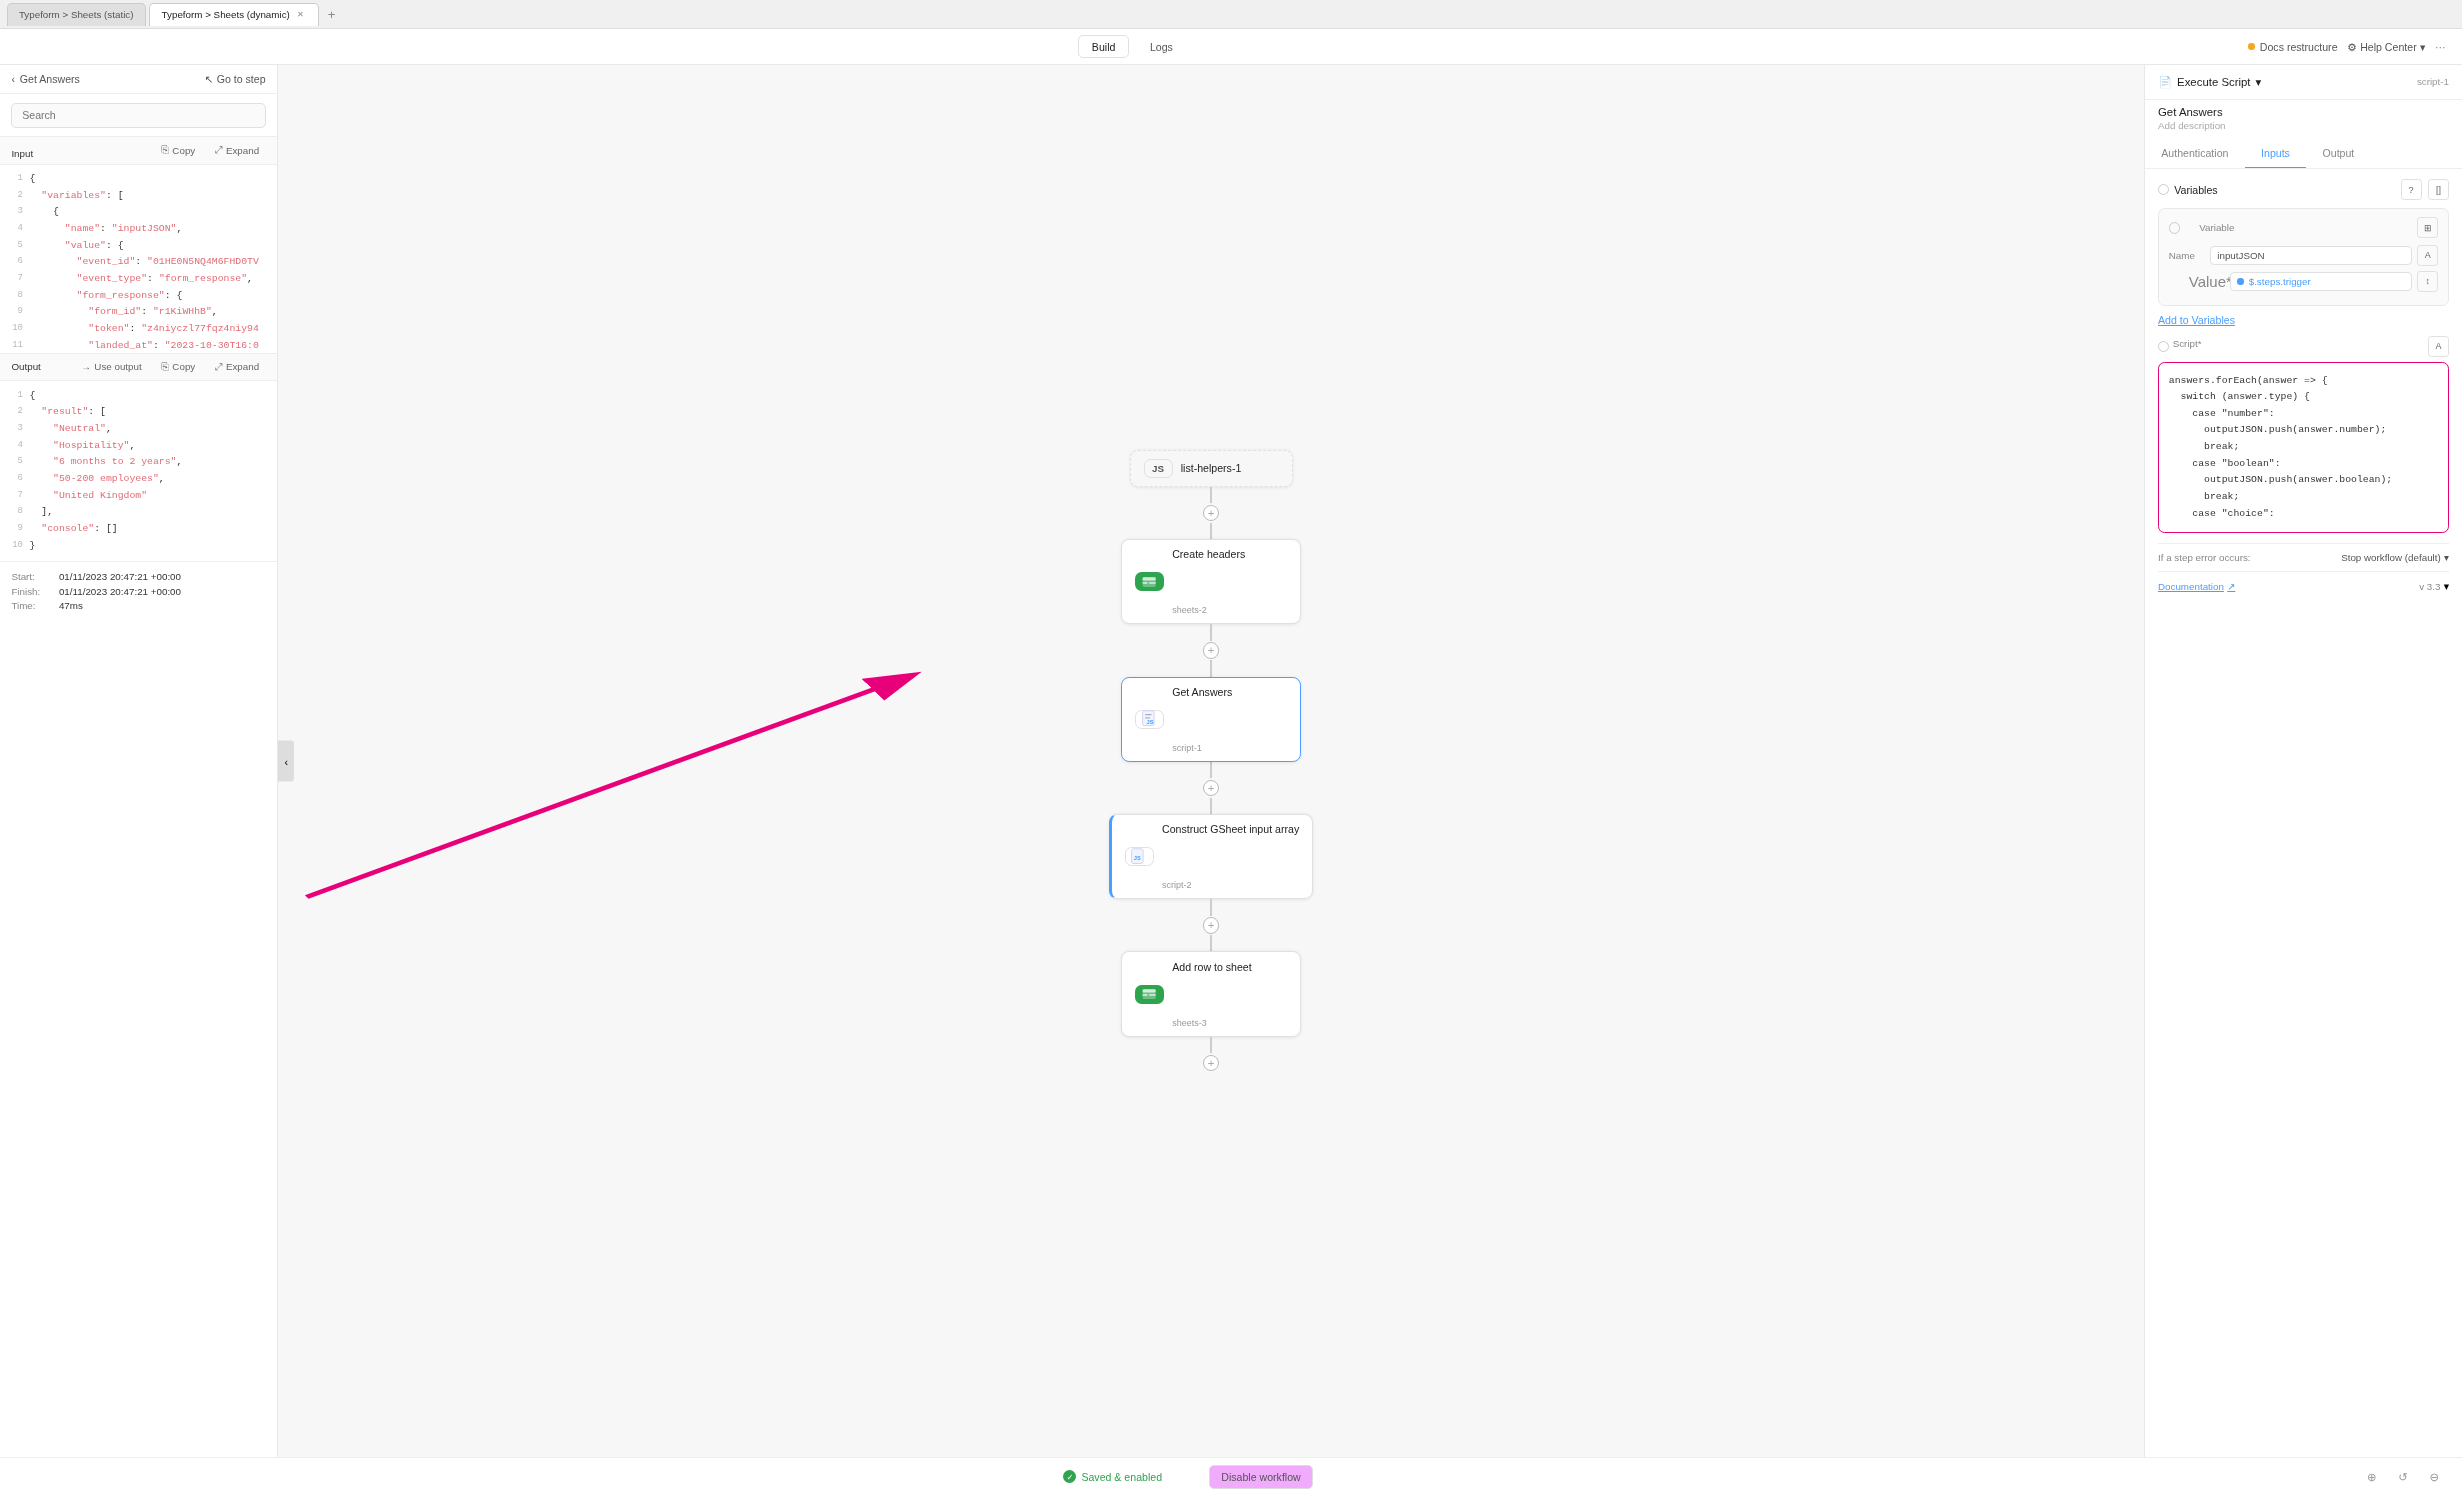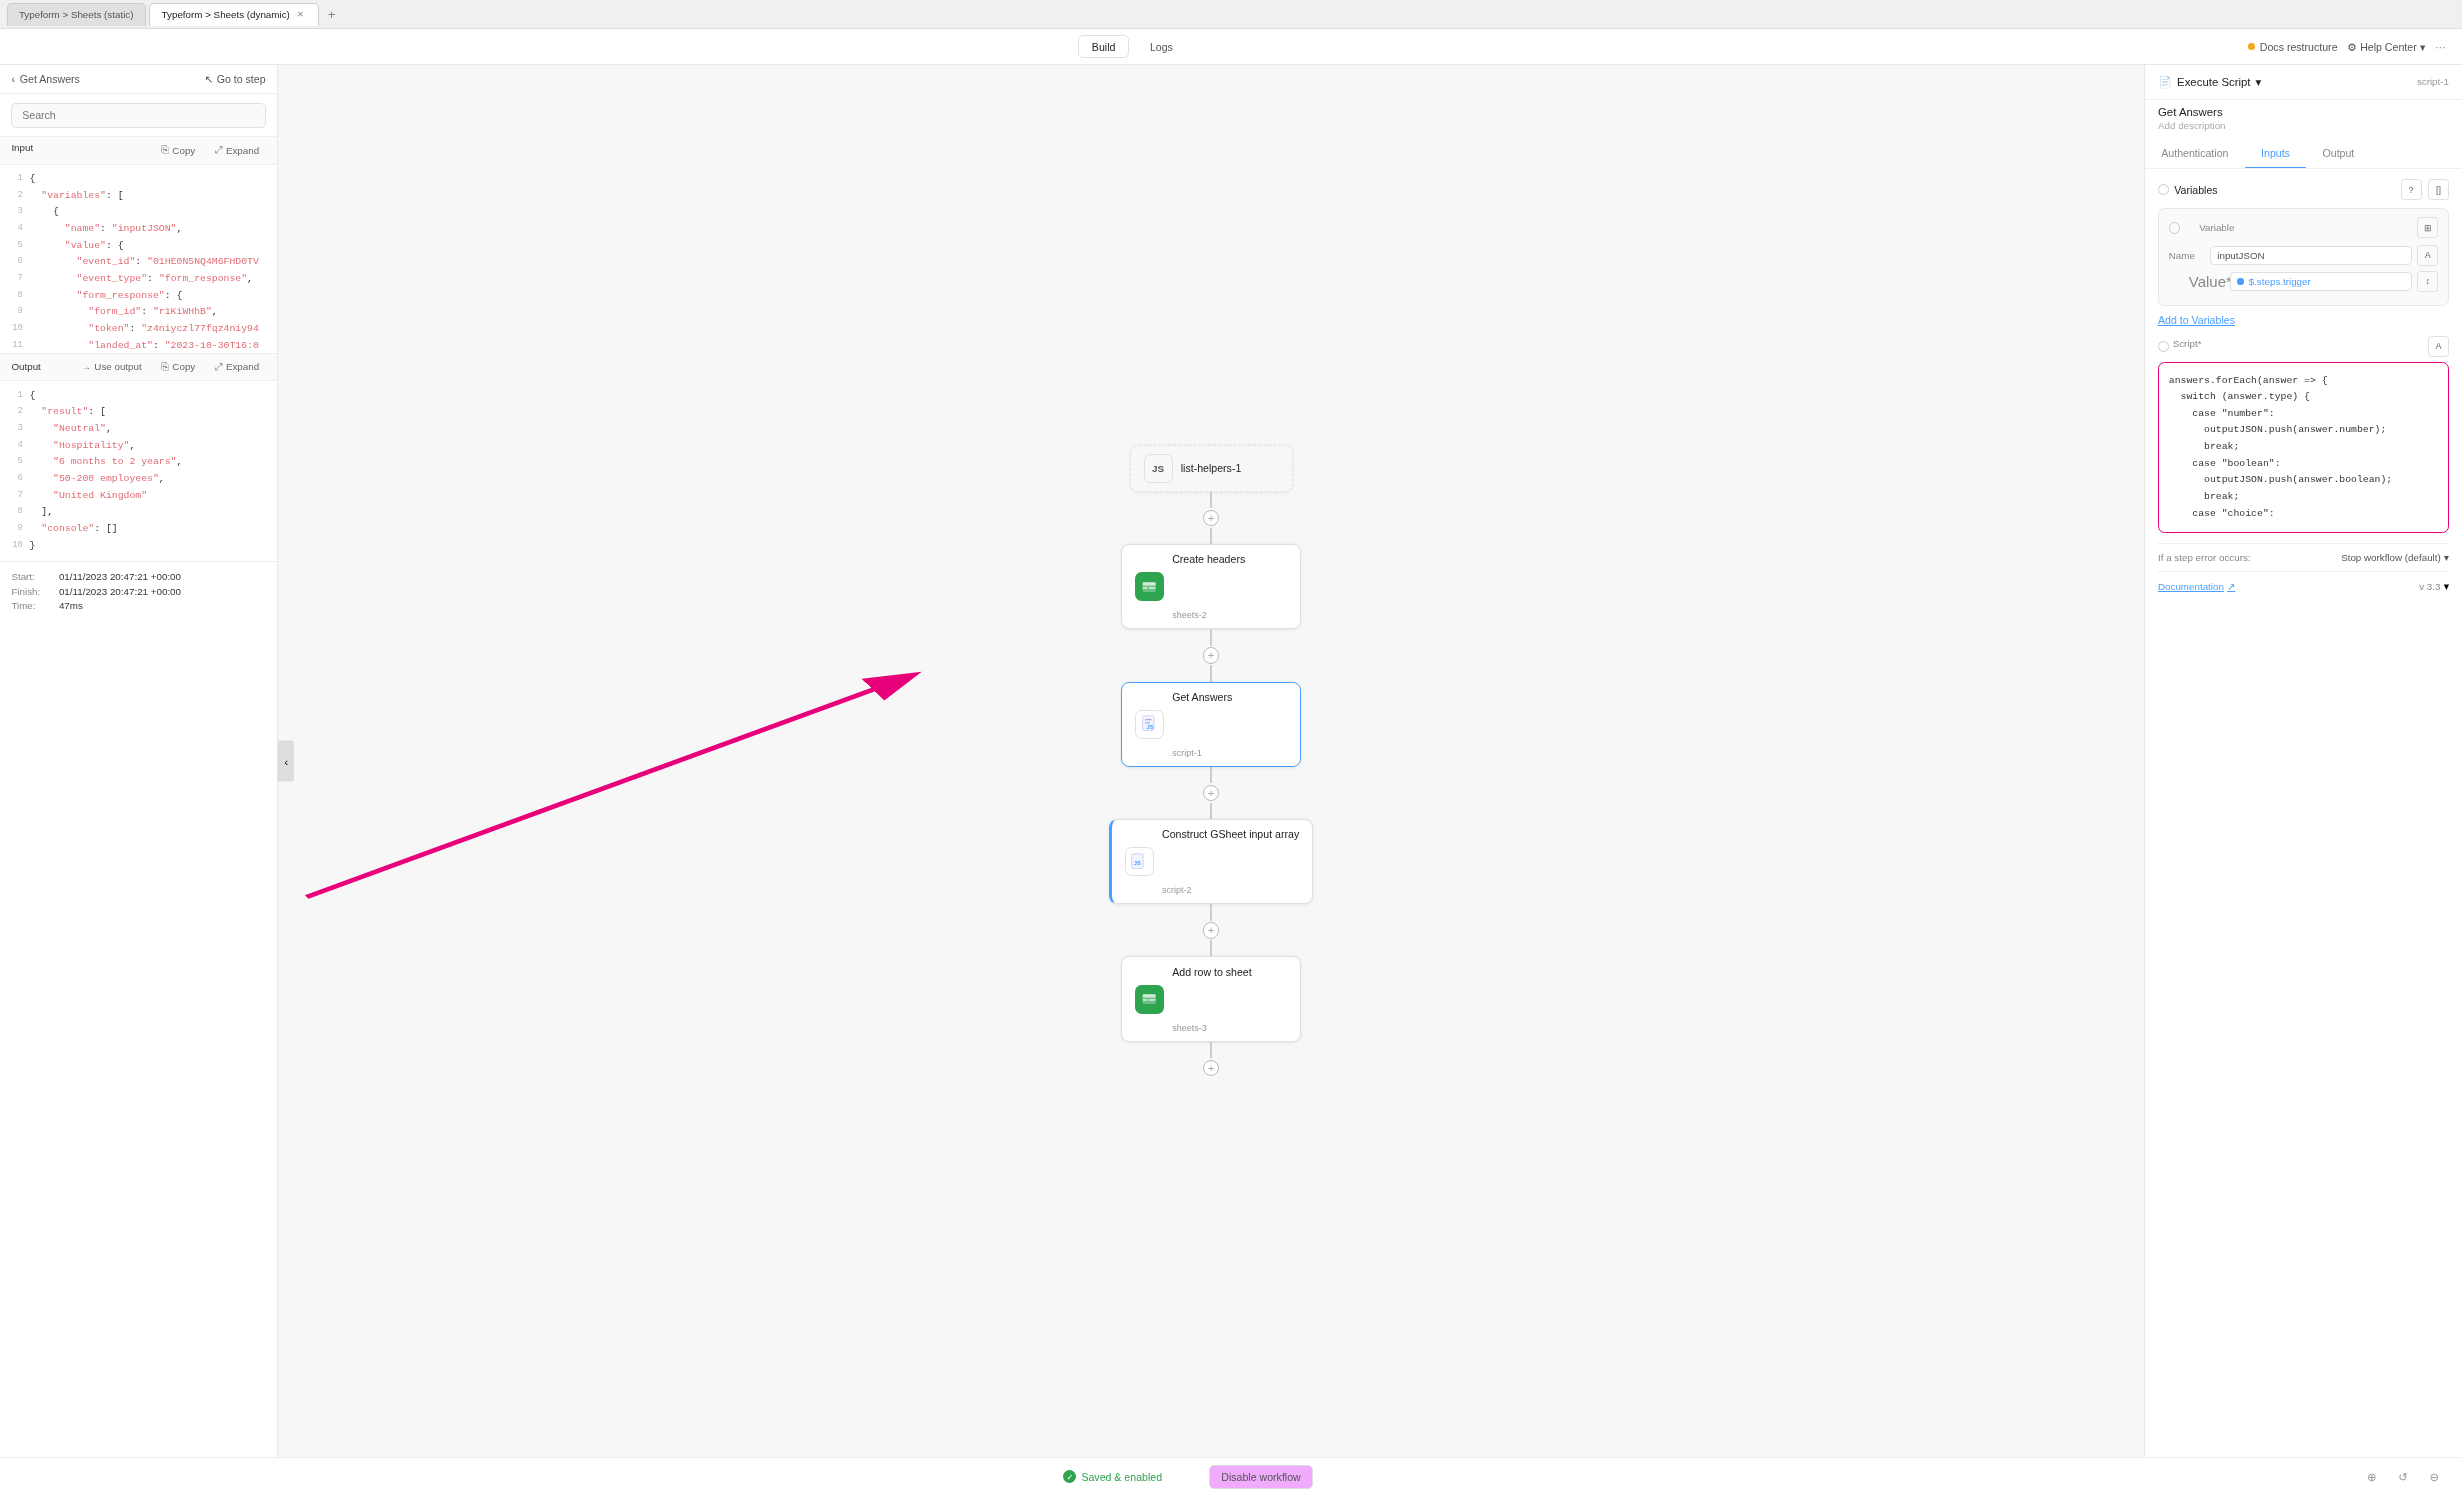--- a/index.html
+++ b/index.html
@@ -53,21 +53,21 @@
 
     
     .canvas-area { flex: 1; background: #f7f7f7; overflow: hidden; position: relative; display: flex; align-items: center; justify-content: center; }
     .canvas-toggle { position: absolute; left: 0; top: 50%; transform: translateY(-50%); width: 16.3px; height: 41px; background: #ddd; border-radius: 0 3.3px 3.3px 0; cursor: pointer; display: flex; align-items: center; justify-content: center; z-index: 10; }
 
     
     .flow-container { position: relative; width: 327px; display: flex; flex-direction: column; align-items: center; gap: 0; }
     .flow-node { display: flex; flex-direction: column; align-items: center; }
     .node-box { border-radius: 8.2px; background: white; border: 1.2px solid #e0e0e0; display: flex; align-items: center; gap: 8.2px; padding: 8.2px 13px; min-width: 163px; cursor: pointer; box-shadow: 0 0.8px 3.3px rgba(0,0,0,0.08); }
     .node-box.selected { border-color: #4a9eff; border-width: 1.6px; }
-    .node-icon { width: 29px; height: 29px; border-radius: 6.5px; display: flex; align-items: center; justify-content: center; font-size: 14.7px; flex-shrink: 0; }
+    .node-icon { width: 29px; height: 19px; border-radius: 6.5px; display: flex; align-items: center; justify-content: center; font-size: 14.7px; flex-shrink: 0; }
     .node-icon.green { background: #2ea44f; color: white; }
     .node-icon.js { background: #f7f7f7; border: 1.2px solid #e0e0e0; }
     .node-info .node-title { font-size: 10.6px; font-weight: 500; color: #222; }
     .node-info .node-sub { font-size: 9px; color: #999; margin-top: 45px; }
     .connector { width: 1.6px; height: 16.3px; background: #ccc; margin: 0 auto; }
     .connector-plus { width: 16.3px; height: 16.3px; border-radius: 50%; border: 1.2px solid #bbb; background: white; display: flex; align-items: center; justify-content: center; color: #aaa; font-size: 11.4px; cursor: pointer; margin: 1.6px auto; }
 
     
     .right-panel { width: 318px; min-width: 318px; background: white; border-left: 0.8px solid #e8e8e8; display: flex; flex-direction: column; overflow: hidden; }
     .right-panel-header { display: flex; align-items: center; justify-content: space-between; padding: 9.8px 13px; border-bottom: 0.8px solid #eee; }
@@ -157,21 +157,21 @@
         <span>‹</span>
         <span>Get Answers</span>
       </div>
       <div class="go-to-step">
         <span>↖</span>
         <span>Go to step</span>
       </div>
     </div>
     <input class="search-box" type="text" placeholder="Search" style="">
 
-    <div class="code-section-header" style="display:flex;align-items:flex-start;padding:4.9px 11.4px;background:#fafafa;border-bottom:0.8px solid #eee;border-top:0.8px solid #eee;">
+    <div class="code-section-header" style="display:flex;align-items:flex-end;padding:4.9px 11.4px;background:#fafafa;border-bottom:0.8px solid #eee;border-top:0.8px solid #eee;">
       <span class="section-label">Input</span>
       <div class="section-actions">
         <button class="action-btn">
           <span>⎘</span>
           <span>Copy</span>
         </button>
         <button class="action-btn">
           <span>⤢</span>
           <span>Expand</span>
         </button>

